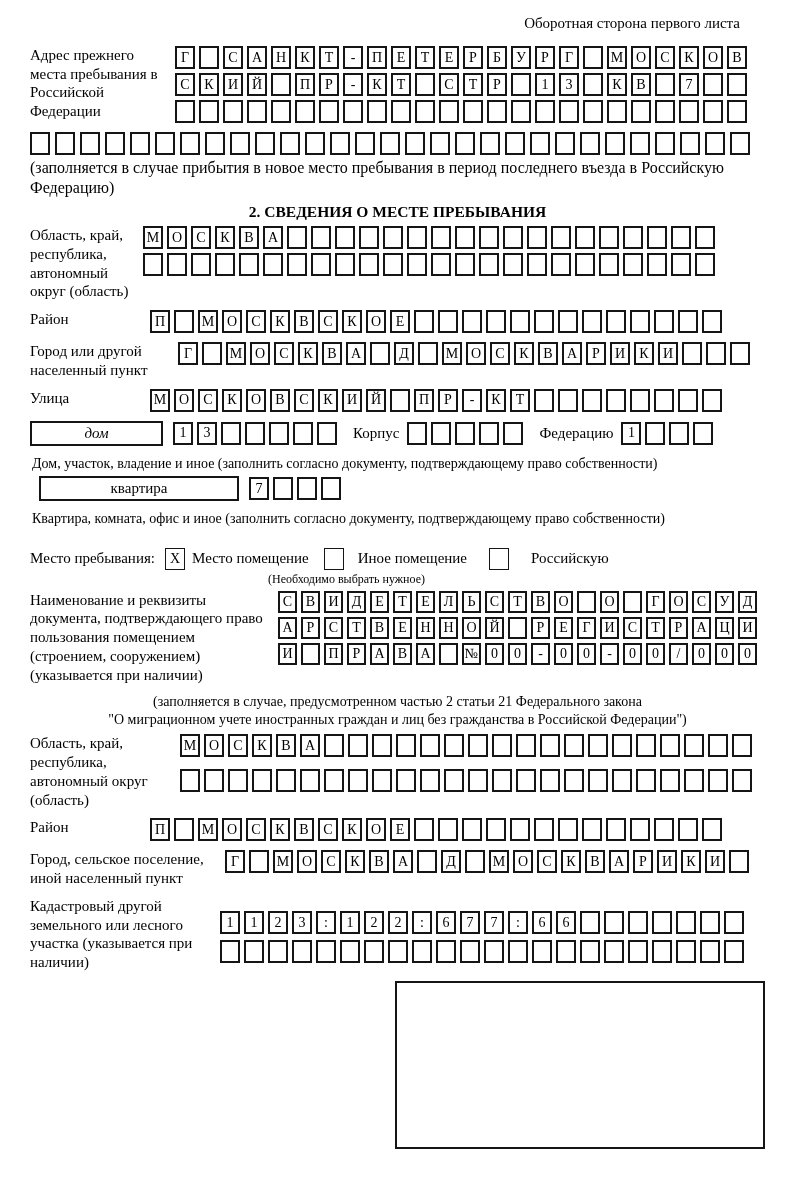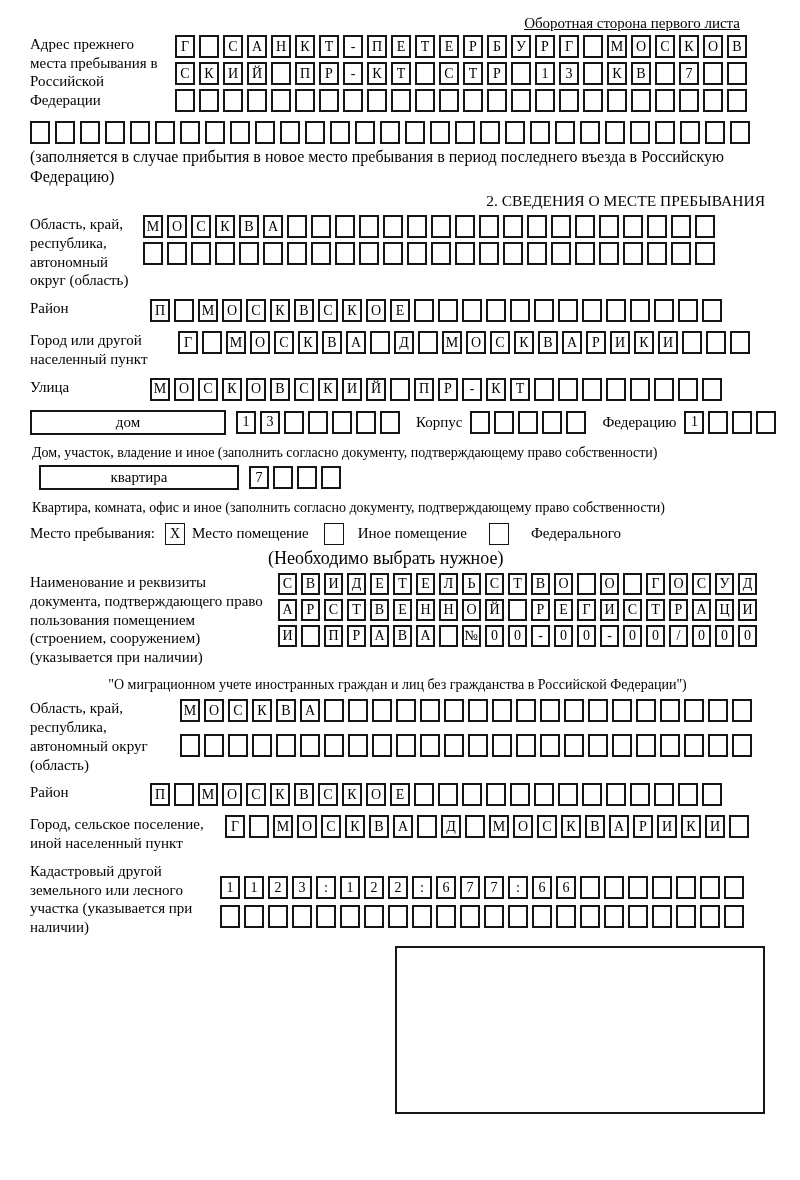--- a/index.html
+++ b/index.html
@@ -4,47 +4,47 @@
 <style>
   * { margin:0; padding:0; box-sizing:border-box; }
   body { background:#ffffff; }
   .page {
     width:800px; height:1180px; overflow:hidden;
     background:#ffffff; color:#000;
     font-family:"Liberation Serif","DejaVu Serif",serif;
     font-size:15px; line-height:1.25;
     padding:14px 35px 0 30px; position:relative;
   }
-  .header { text-align:right; padding-right:25px; margin-bottom:2px;text-decoration:underline; }
+  .header { text-align:right; padding-right:25px; margin-bottom:13px; }
   .frow { display:flex; align-items:flex-start; margin-bottom:9px; }
   .flabel { flex:none; padding-right:8px; }
   .lw-a{width:145px} .lw-b{width:113px} .lw-c{width:120px} .lw-d{width:148px}
   .lw-e{width:248px} .lw-f{width:150px} .lw-g{width:120px} .lw-h{width:195px} .lw-i{width:190px}
   .rows { display:flex; flex-direction:column; gap:4px; }
   .cells { display:flex; gap:4px; }
   .cells.g5 { gap:5px; }
   .cell {
     flex:none; width:20px; height:23px; border:2px solid #151515;
     display:flex; align-items:center; justify-content:center;
     font-size:14px; background:#fff;
   }
   .cells.small .cell { width:19px; height:22px; }
   .note { font-size:16px; text-align:left; margin:3px 0 4px 0; }
-  .title { font-weight:normal; text-align:right; font-size:15.5px; margin:3px 0 5px 0; }
+  .title { font-weight:bold; text-align:center; font-size:15.5px; margin:3px 0 5px 0; }
   .caption { font-size:14px; margin:2px 0 4px 2px; }
   .widebox {
     flex:none; height:25px; border:2px solid #151515;
     display:flex; align-items:center; justify-content:center; font-size:15px;
   }
   .checkbox {
     flex:none; width:20px; height:22px; border:1.5px solid #151515;
     display:flex; align-items:center; justify-content:center; font-size:14px;
   }
-  .stayrow { display:flex; align-items:center; margin-top:6px; }
-  .staynote { font-size:18px; margin:2px 0 4px 238px; }
+  .stayrow { display:flex; align-items:center; margin-top:20px; }
+  .staynote { font-size:12px; margin:2px 0 4px 238px; }
   .centernote { font-size:14px; text-align:center; }
   .stampbox { width:370px; height:168px; border:2px solid #151515; margin:4px 0 4px 365px; }
   .stampcaption { width:420px; margin-left:350px; text-align:center; font-size:13.8px; line-height:1.32; }
   .inlbl { flex:none; }
 </style>
 </head>
 <body>
 
 <div class="page">
 
@@ -310,21 +310,21 @@
         <div class="cell"></div>
         <div class="cell"></div>
         <div class="cell"></div>
         <div class="cell"></div>
         <div class="cell"></div>
         <div class="cell"></div>
       </div>
   </div>
 
   <div class="frow" style="align-items:center; margin-top:2px;">
-    <div class="widebox" style="width:196px; margin-right:10px;">дом</div>
+    <div class="widebox" style="width:133px; margin-right:10px;font-style:italic;">дом</div>
     <div class="cells">
         <div class="cell">1</div>
         <div class="cell">3</div>
         <div class="cell"></div>
         <div class="cell"></div>
         <div class="cell"></div>
         <div class="cell"></div>
         <div class="cell"></div>
       </div>
     <div class="inlbl" style="margin:0 8px 0 16px;">Корпус</div>
@@ -356,21 +356,21 @@
   </div>
   <div class="caption">Квартира, комната, офис и иное (заполнить согласно документу, подтверждающему право собственности)</div>
 
   <div class="stayrow">
     <span>Место пребывания:</span>
     <div class="checkbox" style="margin-left:10px;">X</div>
     <span style="margin-left:7px;">Место помещение</span>
     <div class="checkbox" style="margin-left:15px;"></div>
     <span style="margin-left:14px;">Иное помещение</span>
     <div class="checkbox" style="margin-left:22px;"></div>
-    <span style="margin-left:22px;">Федерального</span>
+    <span style="margin-left:22px;">Российскую</span>
   </div>
   <div class="staynote">(Необходимо выбрать нужное)</div>
 
   <div class="frow">
     <div class="flabel lw-e">Наименование и реквизиты документа, подтверждающего право пользования помещением (строением, сооружением) (указывается при наличии)</div>
     <div class="rows">
       <div class="cells small">
           <div class="cell">С</div>
           <div class="cell">В</div>
           <div class="cell">И</div>
@@ -435,20 +435,21 @@
           <div class="cell">0</div>
           <div class="cell">0</div>
           <div class="cell">/</div>
           <div class="cell">0</div>
           <div class="cell">0</div>
           <div class="cell">0</div>
         </div>
     </div>
   </div>
 
+  <div class="centernote">(заполняется в случае, предусмотренном частью 2 статьи 21 Федерального закона</div>
   <div class="centernote" style="margin-bottom:6px;">"О миграционном учете иностранных граждан и лиц без гражданства в Российской Федерации")</div>
 
   <div class="frow">
     <div class="flabel lw-f">Область, край, республика, автономный округ (область)</div>
     <div class="rows" style="gap:12px;">
       <div class="cells">
           <div class="cell">М</div>
           <div class="cell">О</div>
           <div class="cell">С</div>
           <div class="cell">К</div>

